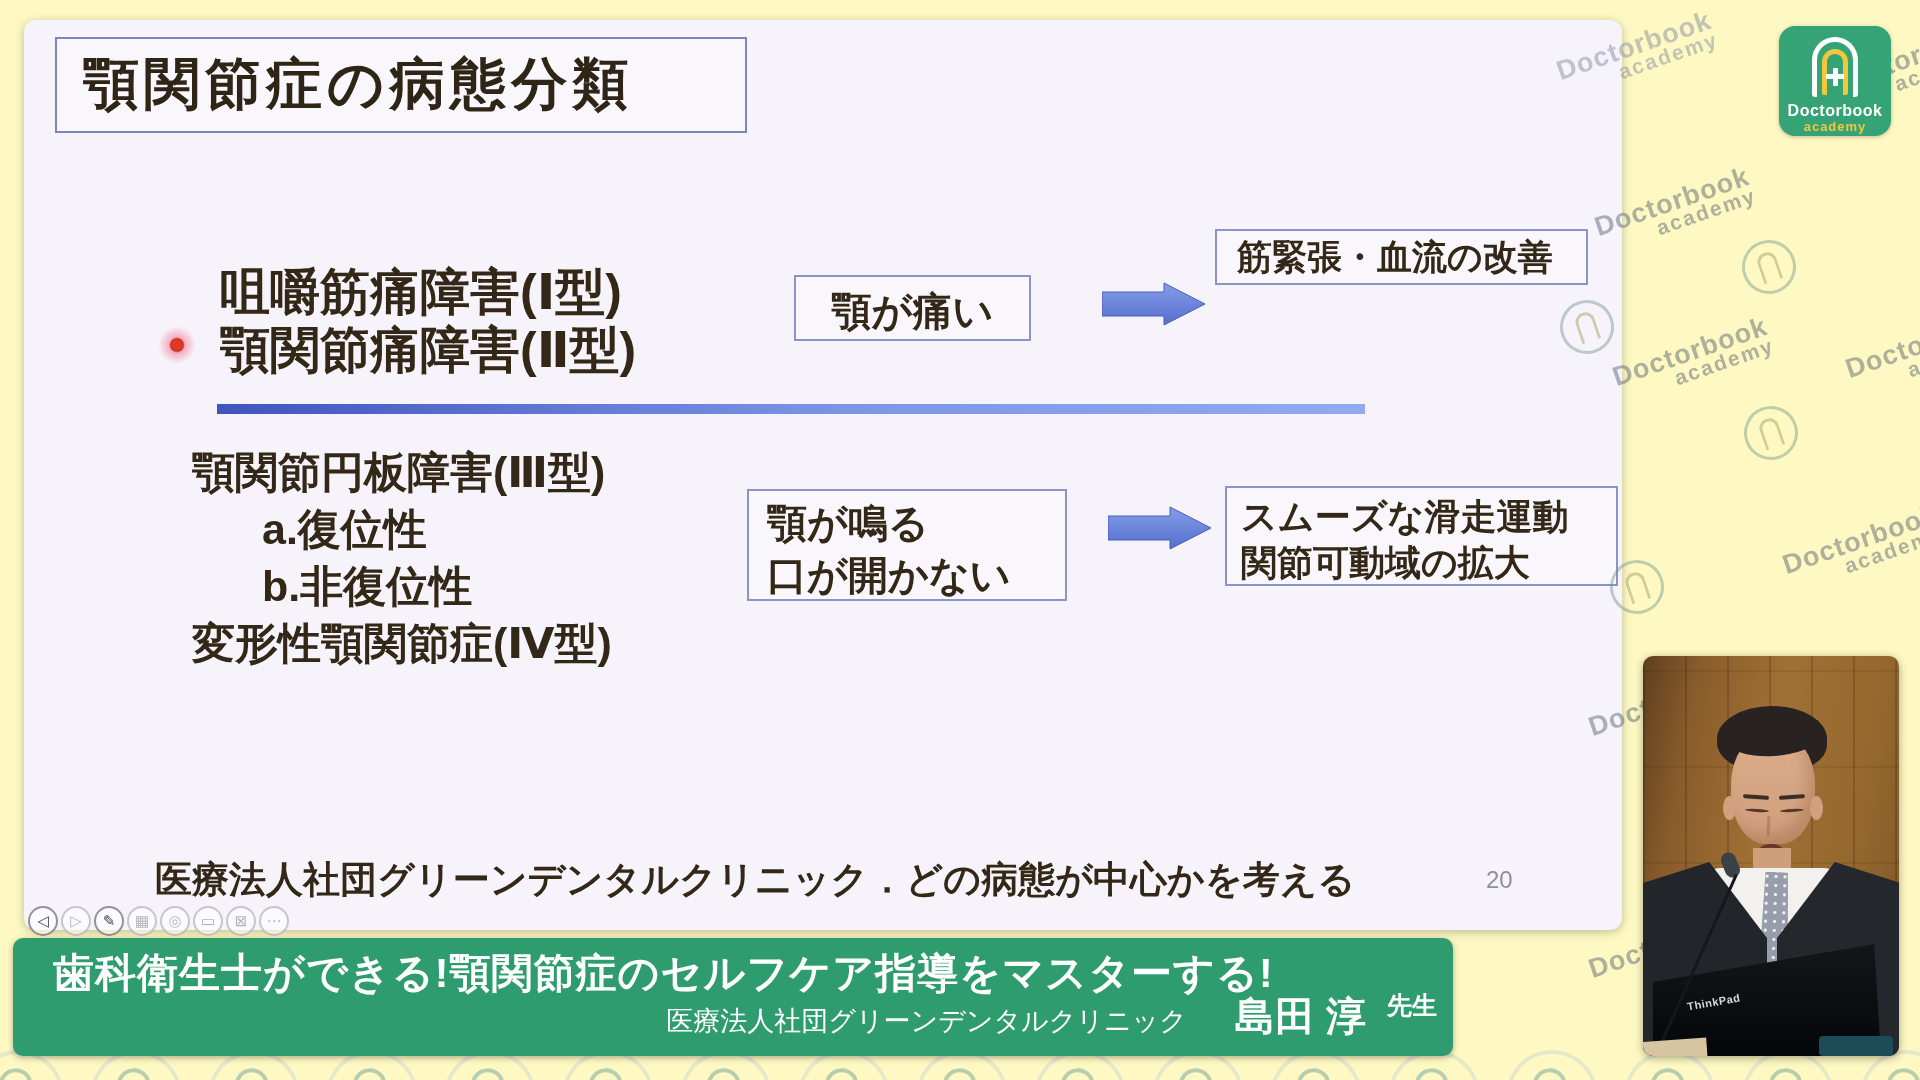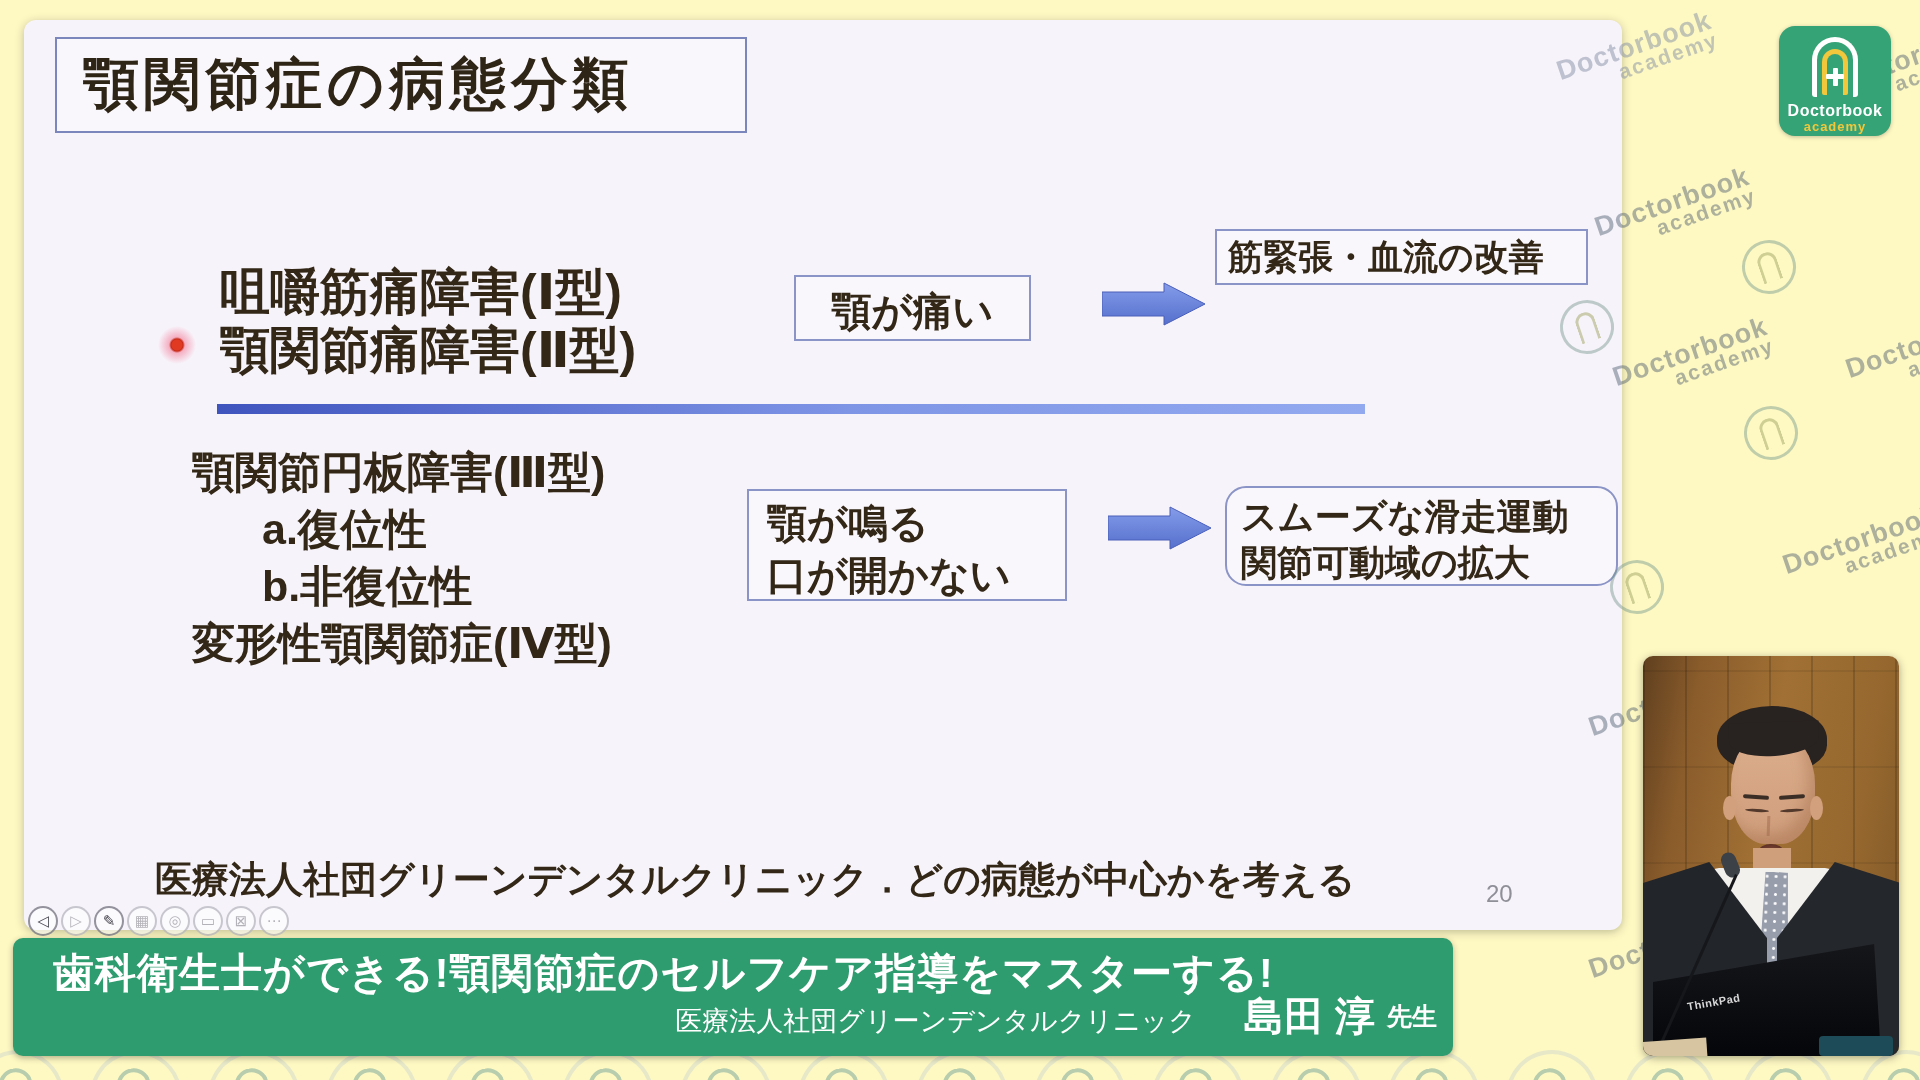--- a/index.html
+++ b/index.html
@@ -16,36 +16,36 @@
              font-size:56px;font-weight:700;letter-spacing:5px;color:#2e2516;}
   #group-upper{position:absolute;left:196px;top:243px;font-size:50px;font-weight:700;line-height:58px;white-space:nowrap;}
   #laser-dot{position:absolute;left:133px;top:305px;width:40px;height:40px;border-radius:50%;
              background:radial-gradient(circle,#e03a22 0 5px,#c62b1a 6px,rgba(242,120,150,.55) 8px,rgba(242,120,150,0) 19px);}
   #symptom-upper{left:770px;top:255px;width:237px;height:66px;display:flex;align-items:flex-end;justify-content:center;
                  font-size:40px;font-weight:700;white-space:nowrap;}
   .arrow{position:absolute;width:104px;height:44px;}
   #arrow-upper{left:1078px;top:262px;}
   #arrow-lower{left:1084px;top:486px;}
   #result-upper-1{left:1191px;top:209px;width:373px;height:56px;display:flex;align-items:center;
-                  padding-left:11px;font-size:35px;font-weight:700;white-space:nowrap;}
+                  padding-left:20px;font-size:35px;font-weight:700;white-space:nowrap;}
   #result-upper-2{left:1191px;top:265px;width:406px;height:111px;padding:8px 0 0 12px;
                   font-size:35px;font-weight:700;line-height:48px;white-space:nowrap;}
   #divider{position:absolute;left:193px;top:384px;width:1148px;height:10px;
            background:linear-gradient(90deg,#4054be,#7e95e6 55%,#93a9ef);}
   #group-lower{position:absolute;left:168px;top:424px;font-size:43px;font-weight:700;line-height:57px;white-space:nowrap;}
   #group-lower .indent{padding-left:70px;}
   #symptom-lower{left:723px;top:469px;width:320px;height:112px;padding:6px 0 0 18px;
                  font-size:40px;font-weight:700;line-height:52px;white-space:nowrap;}
   #result-lower{left:1201px;top:466px;width:393px;height:100px;padding:6px 0 0 14px;
-                font-size:36px;font-weight:700;line-height:46px;white-space:nowrap;border-radius:21px;}
+                font-size:36px;font-weight:700;line-height:46px;white-space:nowrap;}
   #citation-box{left:872px;top:750px;width:468px;height:49px;border-width:1px;border-color:#8089c0;
                 display:flex;align-items:center;justify-content:center;
                 font-size:31px;font-weight:600;color:#3a3222;white-space:nowrap;}
   #slide-note{position:absolute;left:131px;top:835px;font-size:37px;font-weight:700;white-space:nowrap;}
-  #page-number{position:absolute;left:1462px;top:846px;font-size:24px;color:#8f8f98;margin-top:14px;}
+  #page-number{position:absolute;left:1462px;top:846px;font-size:24px;color:#8f8f98;}
   #slide-toolbar{position:absolute;left:4px;top:886px;display:flex;gap:3px;}
   .tb-btn{width:30px;height:30px;border-radius:50%;border:2px solid rgba(120,120,135,.4);
           background:rgba(255,255,255,.55);box-sizing:border-box;
           display:flex;align-items:center;justify-content:center;
           font-size:15px;color:rgba(60,60,72,.38);}
   .tb-btn.strong{color:rgba(35,35,45,.85);border-color:rgba(90,90,105,.65);}
 
   
   #watermarks{position:absolute;inset:0;z-index:2;pointer-events:none;}
   .wm{position:absolute;transform:rotate(-19deg);font-weight:700;white-space:nowrap;}
@@ -61,21 +61,21 @@
              border:4px solid rgba(208,216,206,.5);transform:rotate(-12deg);box-sizing:border-box;}
   .wm-circle .arch{position:absolute;left:25px;top:14px;width:34px;height:50px;box-sizing:border-box;
                    border:4px solid rgba(125,170,155,.55);border-bottom:none;border-radius:17px 17px 0 0;}
 
   
   #banner{position:absolute;left:13px;top:938px;width:1440px;height:118px;background:#2e9c6e;
           border-radius:10px;z-index:3;box-shadow:0 2px 6px rgba(0,0,0,.3);color:#fff;}
   #banner-title{position:absolute;left:40px;top:8px;font-size:41px;font-weight:700;letter-spacing:1px;white-space:nowrap;}
   #banner-row{position:absolute;right:16px;bottom:12px;display:flex;align-items:baseline;gap:48px;white-space:nowrap;}
   #banner-affiliation{font-size:27px;}
-  #banner-speaker{display:flex;align-items:center;gap:12px;}
+  #banner-speaker{display:flex;align-items:flex-start;gap:21px;}
   #speaker-name{font-size:40px;font-weight:700;}
   #speaker-honorific{font-size:25px;font-weight:700;}
 
   
   #video{position:absolute;left:1643px;top:656px;width:256px;height:400px;border-radius:10px;
          overflow:hidden;z-index:4;box-shadow:0 2px 8px rgba(0,0,0,.35);}
   #wood{position:absolute;inset:0;
         background:
           repeating-linear-gradient(90deg,rgba(0,0,0,.16) 0 2px,rgba(0,0,0,0) 2px 42px),
           repeating-linear-gradient(0deg,rgba(0,0,0,.08) 0 2px,rgba(0,0,0,0) 2px 96px),

